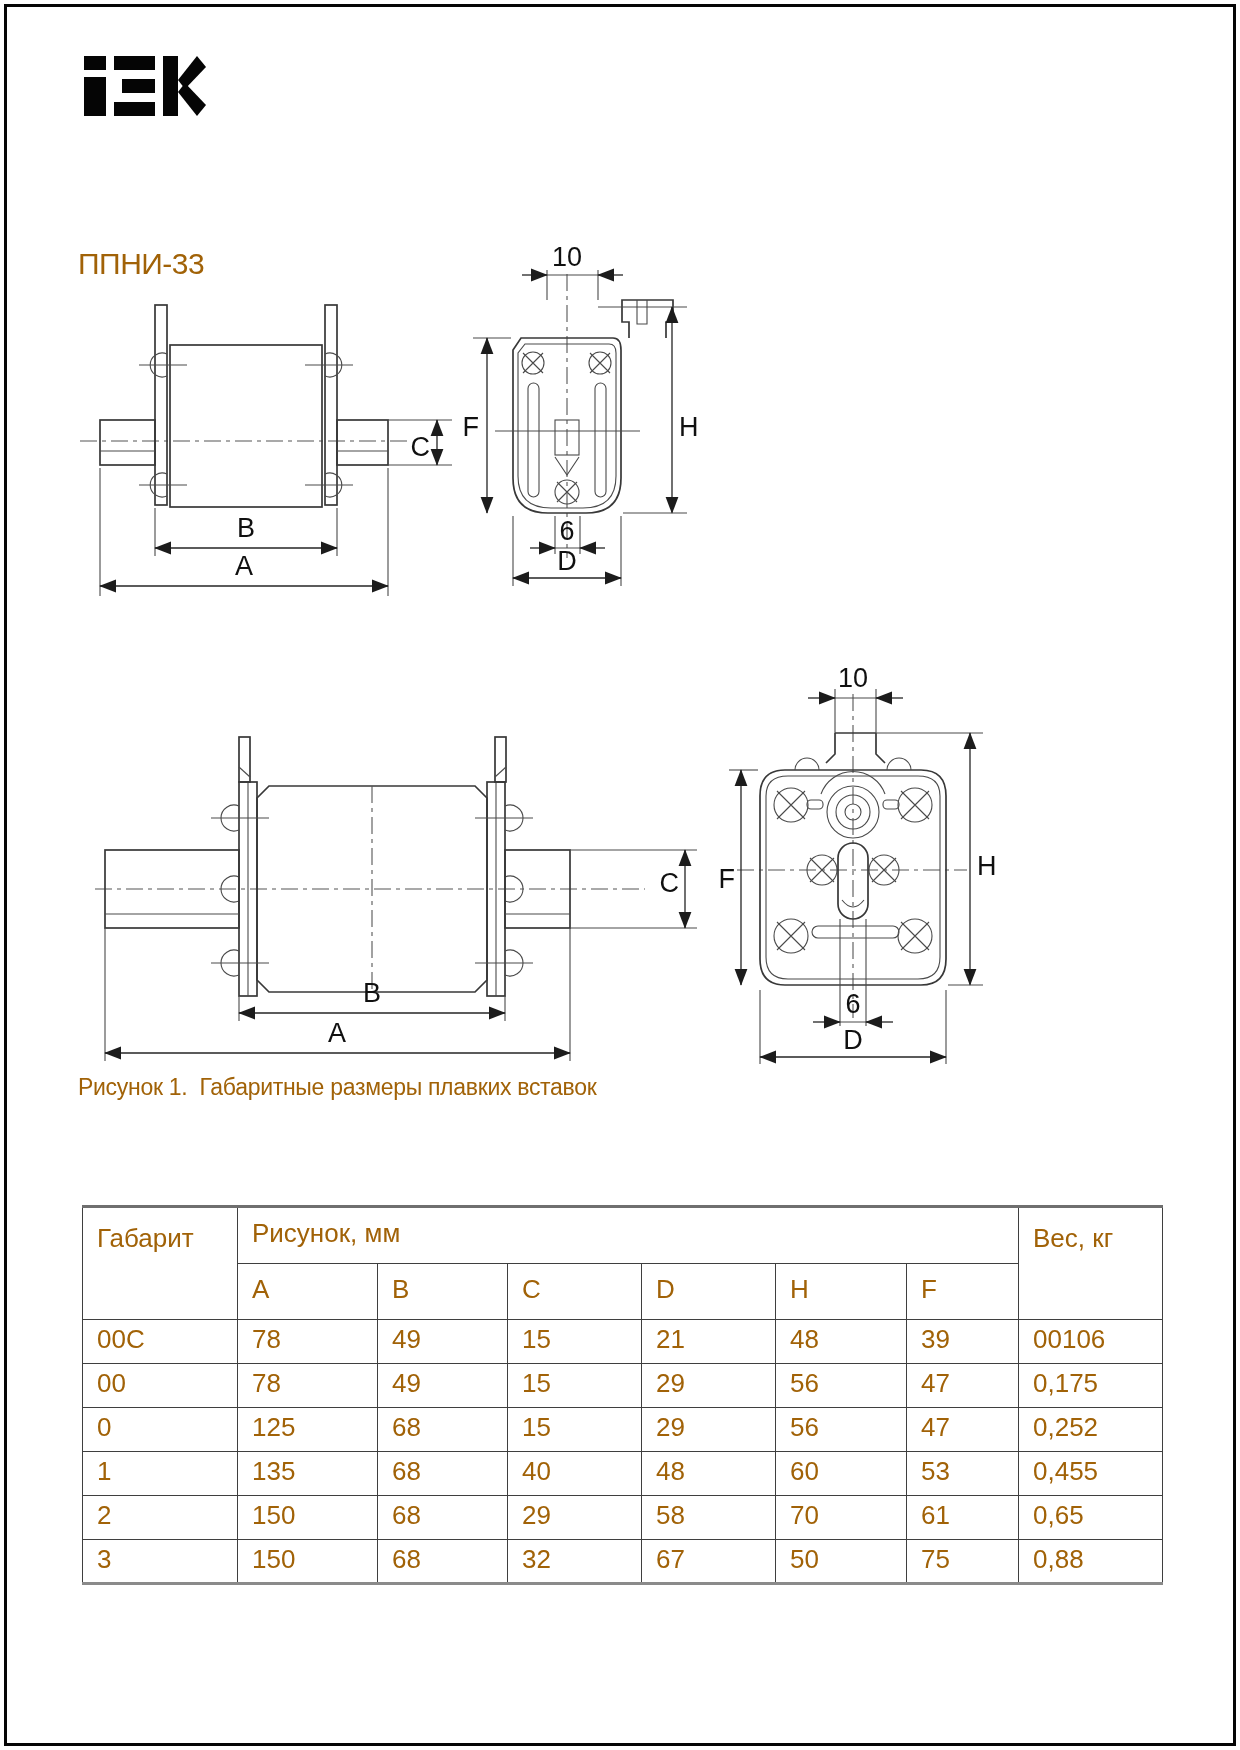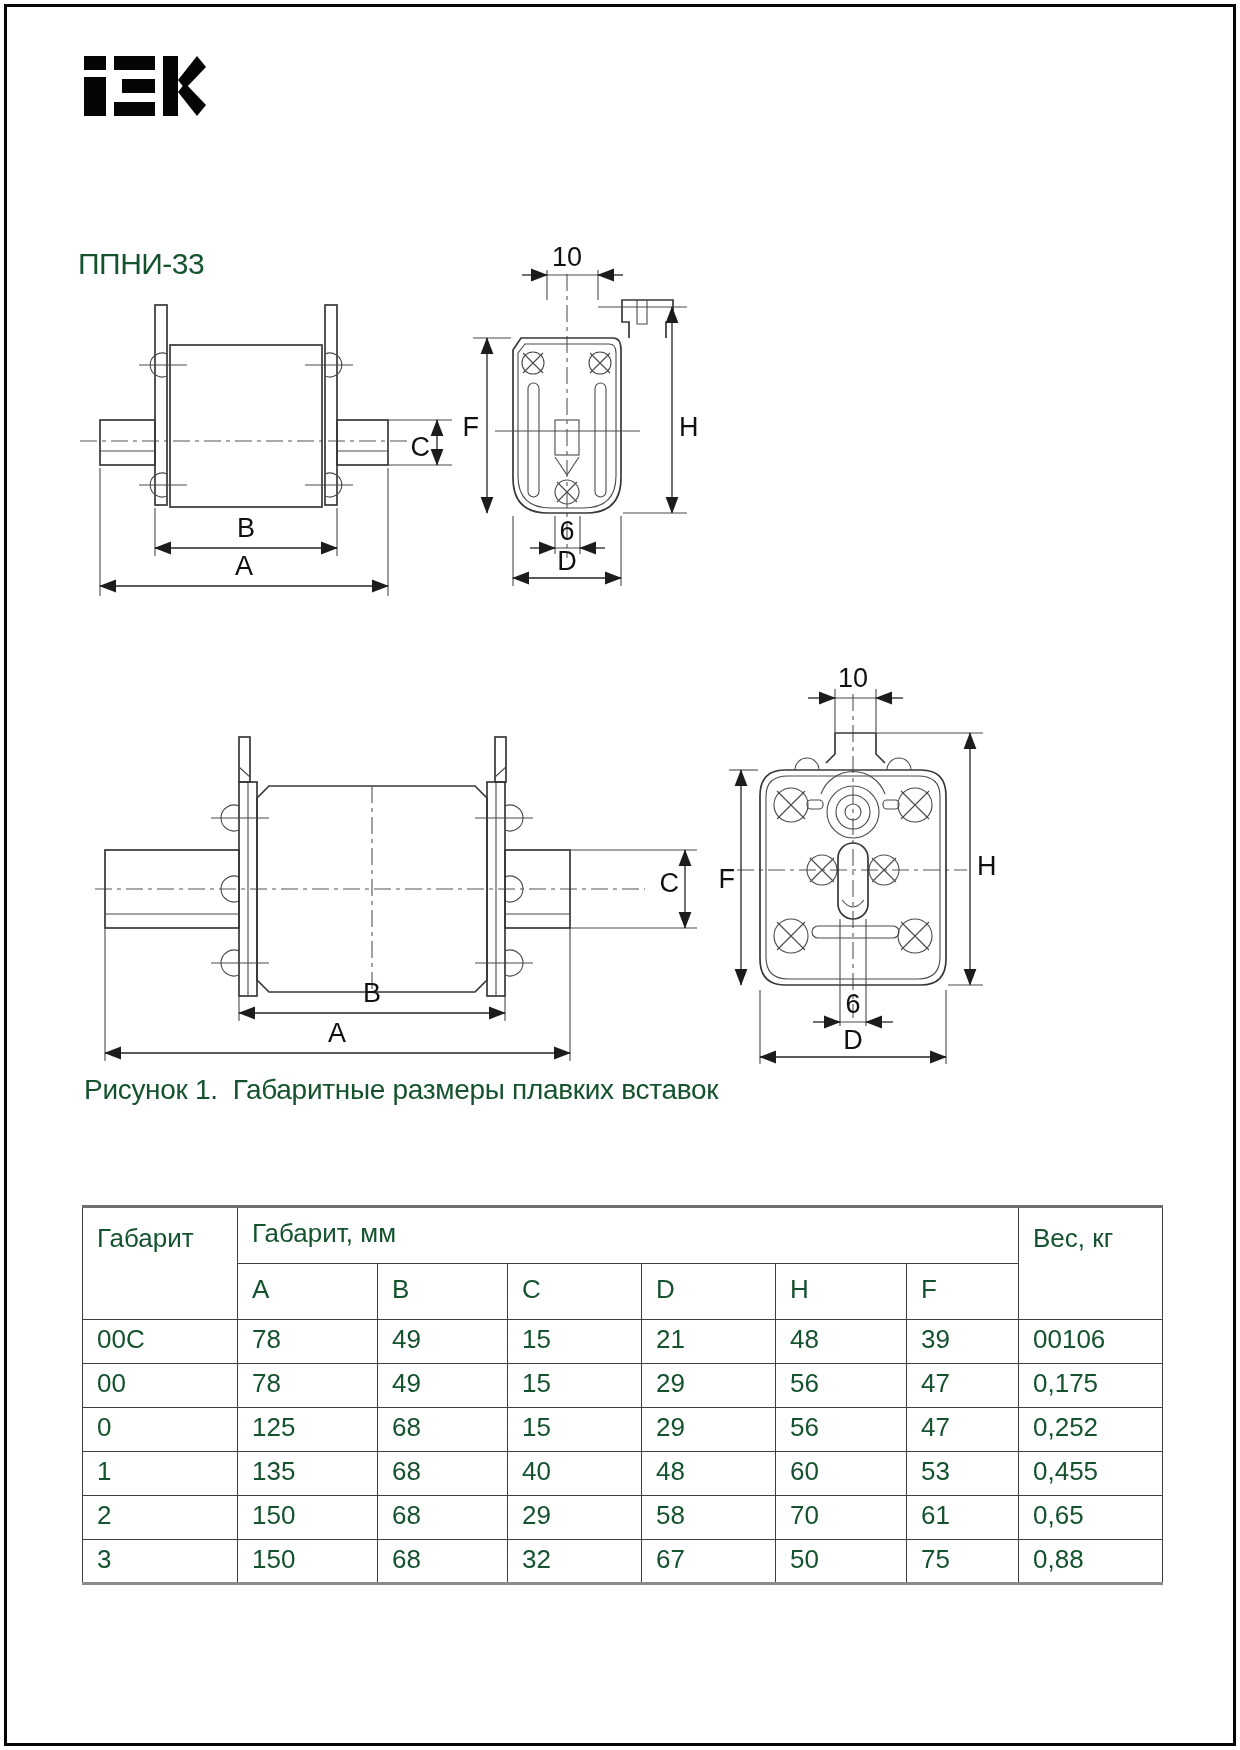--- a/index.html
+++ b/index.html
@@ -1,26 +1,26 @@
 <!DOCTYPE html>
 <html><head>
 <meta charset="utf-8">
 <style>
   html,body { margin:0; padding:0; background:#ffffff; }
   .page {
     position:relative; width:1240px; height:1750px; background:#ffffff;
-    font-family:"Liberation Sans", sans-serif; color:#14532d; overflow:hidden;
+    font-family:"Liberation Sans", sans-serif; color:#a16207; overflow:hidden;
   }
   .frame { position:absolute; left:4px; top:4px; right:4px; bottom:4px; border:3px solid #050505; }
   .logo { position:absolute; left:84px; top:56px; width:122px; height:60px; }
   .logo * { fill:#050505; }
   .sec-title { position:absolute; font-size:30px; letter-spacing:-0.5px; white-space:nowrap; }
   .t1 { left:78px; top:247px; }
   .t2 { left:82px; top:664px; }
-  .caption { position:absolute; left:84px; top:1074px; font-size:28px; letter-spacing:-0.3px; white-space:pre; }
+  .caption { position:absolute; left:78px; top:1074px; font-size:23px; letter-spacing:-0.3px; white-space:pre; }
   .drw { position:absolute; }
   .d1 { left:75px; top:240px; }
   .d2 { left:85px; top:660px; }
 
   
   .ln   { fill:none; stroke:#383838; stroke-width:1.7; }
   .thin { fill:none; stroke:#4a4a4a; stroke-width:1.1; }
   .cl   { fill:none; stroke:#555555; stroke-width:1.1; stroke-dasharray:17 5 4 5; }
   .dim  { fill:none; stroke:#242424; stroke-width:1.3; }
   text.dl { font-family:"Liberation Sans", sans-serif; font-size:27px; fill:#101010; }
@@ -218,21 +218,21 @@
         <col style="width:130px">
         <col style="width:134px">
       <col style="width:134px">
         <col style="width:131px">
         <col style="width:112px">
         <col style="width:144px">
     </colgroup>
     <thead>
       <tr class="h1">
         <td rowspan="2" class="vtop">Габарит</td>
-        <td colspan="6">Габарит, мм</td>
+        <td colspan="6">Рисунок, мм</td>
         <td rowspan="2" class="vtop">Вес, кг</td>
       </tr>
       <tr class="h2">
         <td>A</td>
         <td>B</td>
         <td>C</td>
         <td>D</td>
         <td>H</td>
         <td>F</td>
       </tr>

